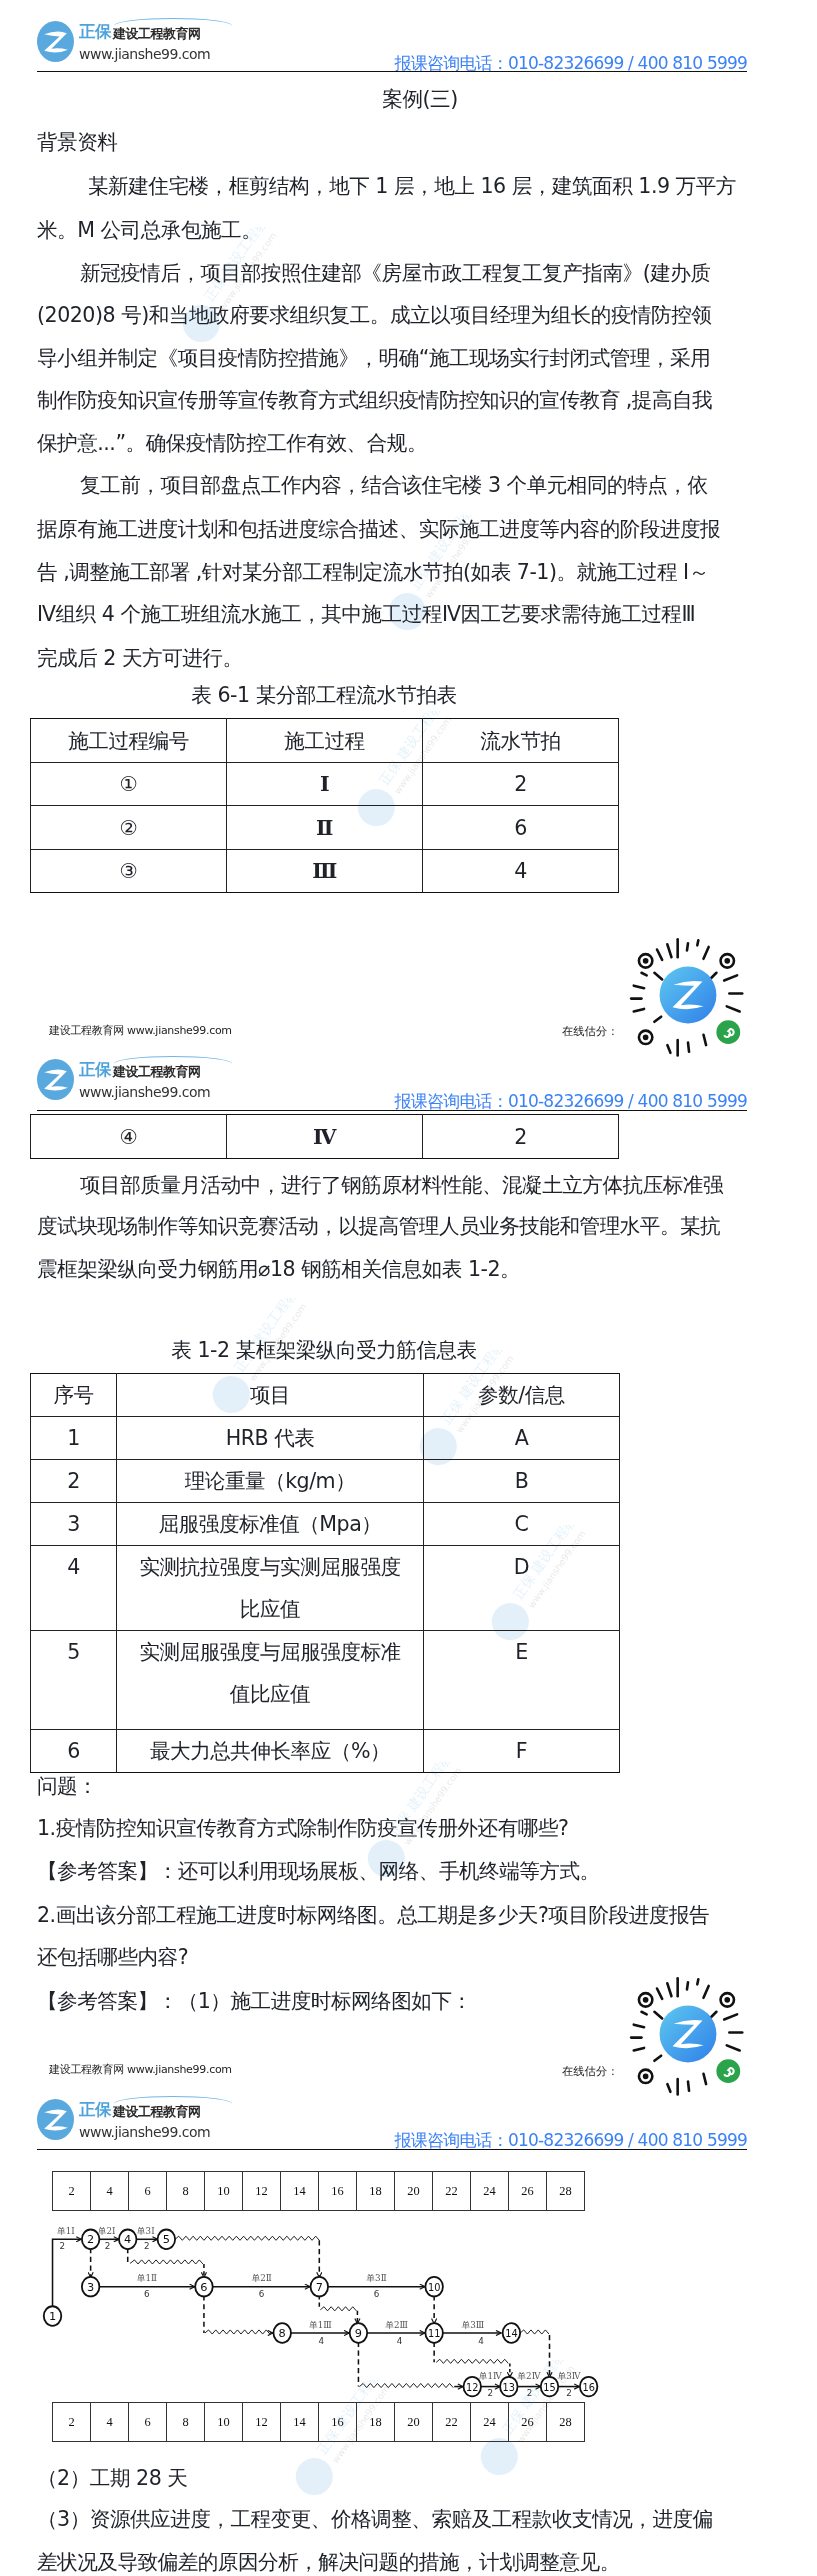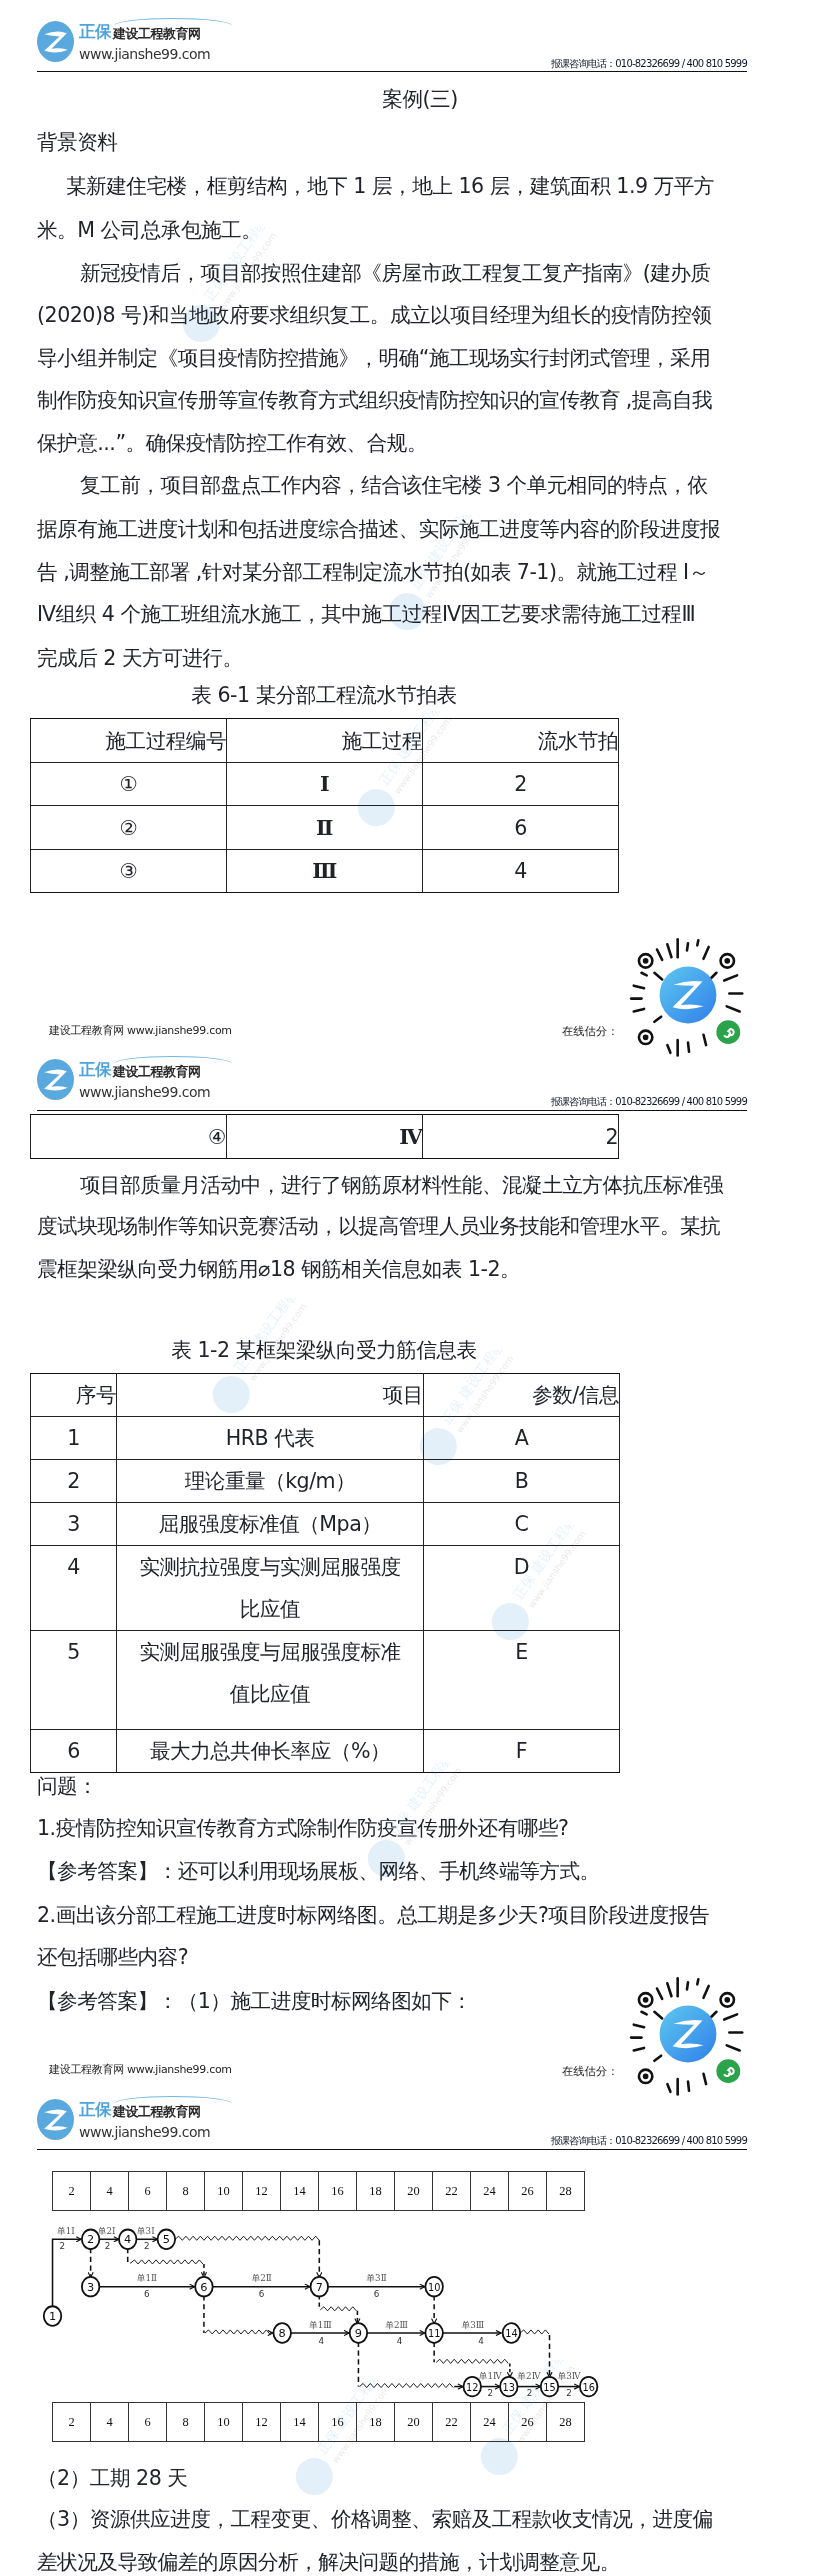--- a/index.html
+++ b/index.html
@@ -9,30 +9,30 @@
   .txt { position: absolute; font-size: 20.6px; line-height: 25px; white-space: nowrap; color: #1f2229; letter-spacing: -0.5px; }
   .center { text-align: center; }
   
   .logo { position: absolute; width: 170px; height: 46px; text-align: right; }
   .logo .circle { position: absolute; left: 0; top: 3.1px; width: 37px; height: 41px; border-radius: 50%; background: #5aa9de; }
   .logo .circle svg { position: absolute; left: 0; top: 0; }
   .logo .brand-zb { position: absolute; left: 42px; top: 5.2px; font-size: 16.5px; line-height: 18.5px; color: #4ea3dc; font-weight: bold; letter-spacing: -0.5px; }
   .logo .brand-cn { position: absolute; left: 76px; top: 8.2px; font-size: 13px; line-height: 15.5px; color: #2a2a2a; font-weight: bold; letter-spacing: -0.5px; }
   .logo .arc { position: absolute; left: 77px; top: 0; width: 118px; height: 15.5px; border-top: 1.5px solid #6db6e6; border-radius: 50% 50% 0 0; }
   .logo .brand-url { position: absolute; left: 42px; top: 28px; font-size: 14px; line-height: 16.5px; color: #333; letter-spacing: -0.5px; }
-  .phone { position: absolute; right: 71px; font-size: 10px; line-height: 17.5px; color: #0f172a; white-space: nowrap; letter-spacing: -0.8px; }
+  .phone { position: absolute; right: 71px; font-size: 17px; line-height: 17.5px; color: #3b82f6; white-space: nowrap; letter-spacing: -0.8px; }
   .hline { position: absolute; left: 37px; width: 710px; height: 1px; background: #111; }
   
   .foot-left { position: absolute; left: 49px; font-size: 11px; line-height: 13.4px; color: #222; white-space: nowrap; letter-spacing: -0.3px; }
   .foot-right { position: absolute; left: 562px; font-size: 11.3px; line-height: 13.4px; color: #222; white-space: nowrap; text-align: center; }
   .qr { position: absolute; width: 124px; height: 124px; }
   
   table.grid { position: absolute; border-collapse: collapse; table-layout: fixed; }
   table.grid td { border: 0.8px solid #222; text-align: center; vertical-align: middle; font-size: 20.6px; line-height: 42px; color: #1f2229; letter-spacing: -0.5px; }
-  table.grid tr.toprow td { border-top: 1px solid #111; text-align: right; }
+  table.grid tr.toprow td { border-top: 1px solid #111; }
   table.grid tr.botrow td { border-bottom: 1px solid #111; }
   table.grid td.vtop { vertical-align: top; }
   .circled { font-size: 19.6px; }
   .roman { font-family: "DejaVu Serif", serif; font-weight: bold; font-size: 19.6px; }
   
   table.tl { position: absolute; border-collapse: collapse; table-layout: fixed; }
   table.tl td { border: 0.8px solid #333; text-align: center; font-family: "Liberation Serif", serif; font-size: 12.4px; color: #111; width: 38px; }
   .wm { position: absolute; pointer-events: none; opacity: 0.16; }
 </style>
 </head>
@@ -115,21 +115,21 @@
   <span class="brand-zb">正保</span>
   <span class="brand-cn">建设工程教育网</span>
   <span class="brand-url">www.jianshe99.com</span>
 </div>
 <div class="phone" style="top:55px">报课咨询电话：010-82326699 / 400 810 5999</div>
 <div class="hline" style="top:71px"></div>
 
 <div class="txt center" style="left:0;width:840px;top:87px">案例(三)</div>
 <div class="txt" style="left:37px;top:130px">背景资料</div>
 
-<div class="txt" style="left:66px;top:174px">某新建住宅楼，框剪结构，地下 1 层，地上 16 层，建筑面积 1.9 万平方</div>
+<div class="txt" style="left:88px;top:174px">某新建住宅楼，框剪结构，地下 1 层，地上 16 层，建筑面积 1.9 万平方</div>
 <div class="txt" style="left:37px;top:218px">米。M 公司总承包施工。</div>
 
 <div class="txt" style="left:80px;top:261px">新冠疫情后，项目部按照住建部《房屋市政工程复工复产指南》(建办质</div>
 <div class="txt" style="left:37px;top:303px">(2020)8 号)和当地政府要求组织复工。成立以项目经理为组长的疫情防控领</div>
 <div class="txt" style="left:37px;top:346px">导小组并制定《项目疫情防控措施》，明确“施工现场实行封闭式管理，采用</div>
 <div class="txt" style="left:37px;top:388px">制作防疫知识宣传册等宣传教育方式组织疫情防控知识的宣传教育 ,提高自我</div>
 <div class="txt" style="left:37px;top:431px">保护意...”。确保疫情防控工作有效、合规。</div>
 
 <div class="txt" style="left:80px;top:473px">复工前，项目部盘点工作内容，结合该住宅楼 3 个单元相同的特点，依</div>
 <div class="txt" style="left:37px;top:517px">据原有施工进度计划和包括进度综合描述、实际施工进度等内容的阶段进度报</div>

